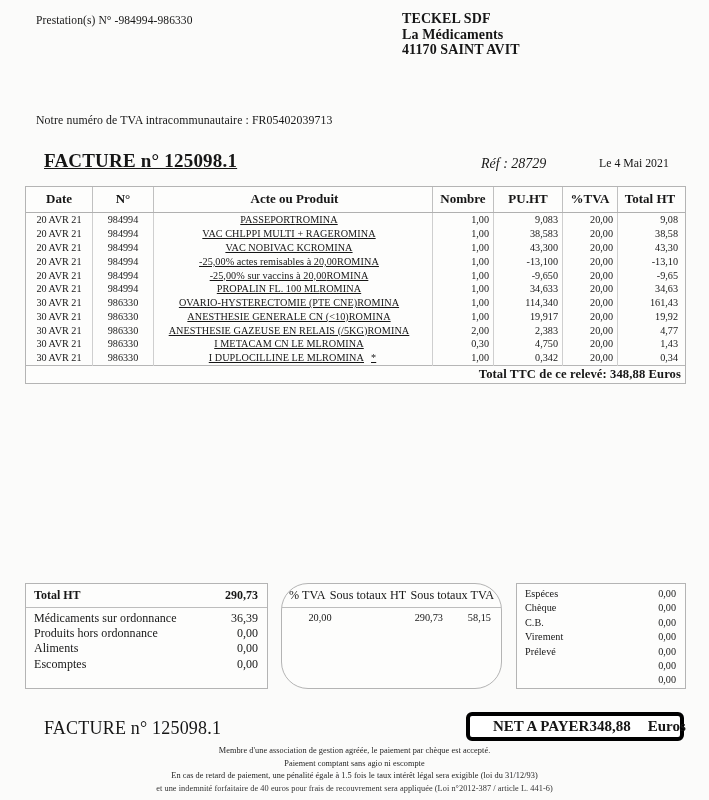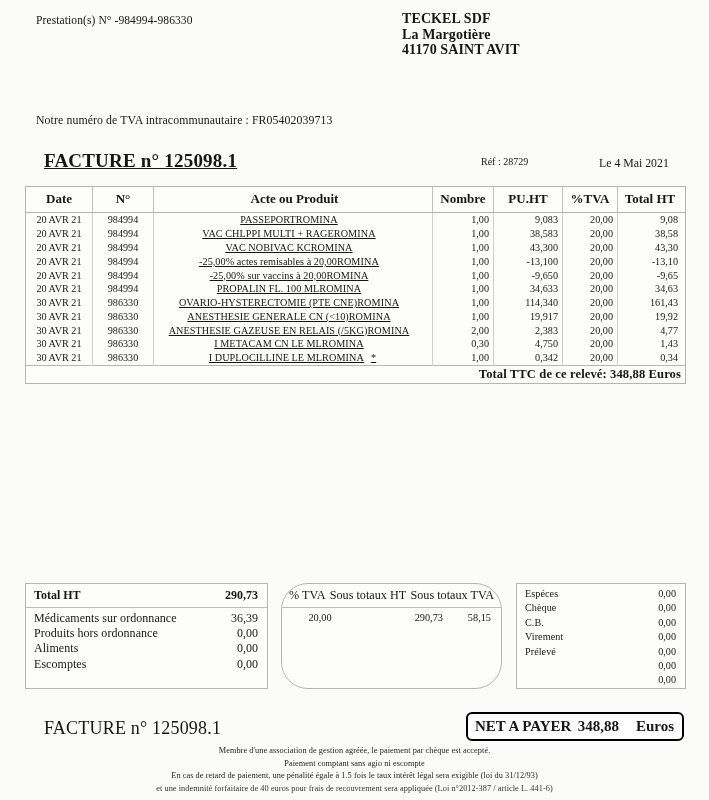--- a/index.html
+++ b/index.html
@@ -57,22 +57,23 @@
     font-size: 19px;
     font-weight: bold;
     text-decoration: underline;
     letter-spacing: .2px;
     white-space: nowrap;
   }
   .ref {
     position: absolute;
     left: 481px;
     top: 156px;
-    font-size: 10px;
-    white-space: nowrap;
+    font-size: 14px;
+    white-space: nowrap;
+    font-style: italic;
   }
   .issue-date {
     position: absolute;
     left: 599px;
     top: 156px;
     font-size: 11.8px;
     white-space: nowrap;
   }
 
   
@@ -204,28 +205,29 @@
     font-size: 18px;
     letter-spacing: .2px;
     white-space: nowrap;
   }
   .net-box {
     position: absolute;
     left: 466px;
     top: 712px;
     width: 218px;
     height: 29px;
-    border: 2px solid #000000;
+    border: 4px solid #000000;
     border-radius: 6px;
     box-sizing: border-box;
     display: flex;
     align-items: center;
     font-weight: bold;
     font-size: 15px;
     background: #fff;
+    padding-left: 16px;
   }
   .net-box .np-label  { padding-left: 7px; white-space: nowrap; }
   .net-box .np-amount { margin-left: auto; white-space: nowrap; }
   .net-box .np-cur    { margin-left: 17px; padding-right: 8px; white-space: nowrap; }
 
   .legal {
     position: absolute;
     left: 0;
     right: 0;
     top: 745px;
@@ -240,21 +242,21 @@
 </style>
 </head>
 <body>
 
 <div class="page">
 
   <div class="prestation">Prestation(s) N° -984994-986330</div>
 
   <div class="vendor">
     <div>TECKEL SDF</div>
-    <div>La Margotière</div>
+    <div>La Médicaments</div>
     <div>41170 SAINT AVIT</div>
   </div>
 
   <div class="tva-line">Notre numéro de TVA intracommunautaire : FR05402039713</div>
 
   <div class="facture-title">FACTURE n° 125098.1</div>
   <div class="ref">Réf : 28729</div>
   <div class="issue-date">Le 4 Mai 2021</div>
 
   <div class="main-table-wrap">

